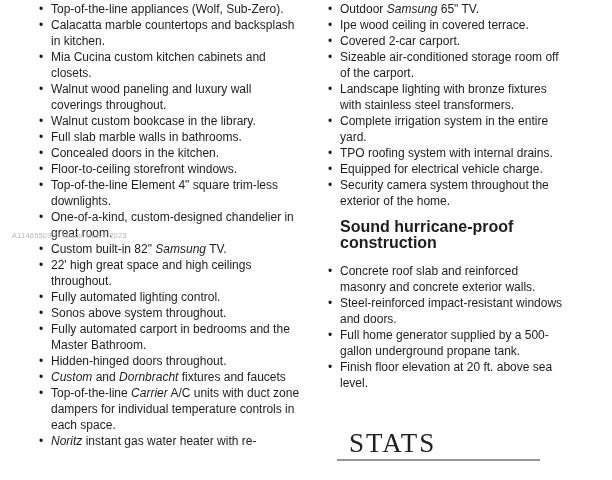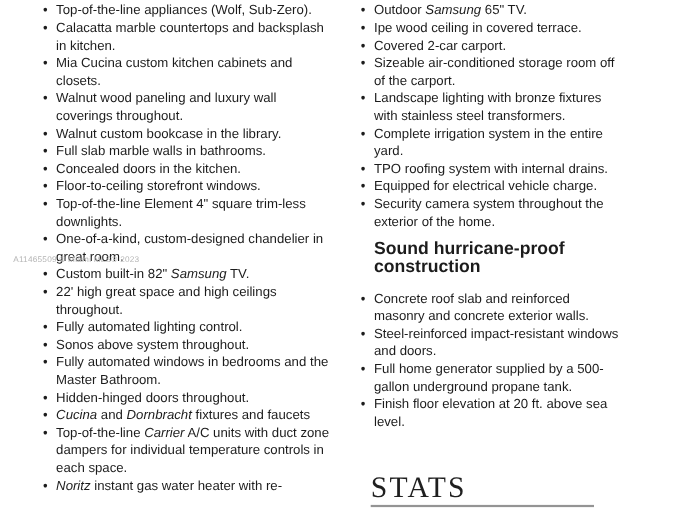--- a/index.html
+++ b/index.html
@@ -50,21 +50,21 @@
     margin: 40px 0 0 10px;
     width: 203px;
   }
   .stats-title {
     font-family: "Liberation Serif", serif;
     font-weight: normal;
     font-size: 27px;
     line-height: 24px;
     letter-spacing: 2px;
     color: #1f1f1f;
-    margin: 0 0 4px 0;
+    margin: 0 0 4px 12px;
   }
   .stats-rule {
     height: 2px;
     background: #949494;
   }
   .watermark {
     position: absolute;
     left: 12px;
     top: 231px;
     font-size: 7.5px;
@@ -87,23 +87,23 @@
         <li><span>Walnut custom bookcase in the library.</span></li>
         <li><span>Full slab marble walls in bathrooms.</span></li>
         <li><span>Concealed doors in the kitchen.</span></li>
         <li><span>Floor-to-ceiling storefront windows.</span></li>
         <li><span>Top-of-the-line Element 4" square trim-less downlights.</span></li>
         <li><span>One-of-a-kind, custom-designed chandelier in great room.</span></li>
         <li><span>Custom built-in 82" </span><em>Samsung</em><span> TV.</span></li>
         <li><span>22' high great space and high ceilings throughout.</span></li>
         <li><span>Fully automated lighting control.</span></li>
         <li><span>Sonos above system throughout.</span></li>
-        <li><span>Fully automated windows in bedrooms and the Master Bathroom.</span></li>
+        <li><span>Fully automated carport in bedrooms and the Master Bathroom.</span></li>
         <li><span>Hidden-hinged doors throughout.</span></li>
-        <li><em>Cucina</em><span> and </span><em>Dornbracht</em><span> fixtures and faucets</span></li>
+        <li><em>Custom</em><span> and </span><em>Dornbracht</em><span> fixtures and faucets</span></li>
         <li><span>Top-of-the-line </span><em>Carrier</em><span> A/C units with duct zone dampers for individual temperature controls in each space.</span></li>
         <li><em>Noritz</em><span> instant gas water heater with re-</span></li>
       </ul>
   </div>
 
   <div class="col col-right">
     <ul class="bullets">
         <li><span>Outdoor </span><em>Samsung</em><span> 65" TV.</span></li>
         <li><span>Ipe wood ceiling in covered terrace.</span></li>
         <li><span>Covered 2-car carport.</span></li>

